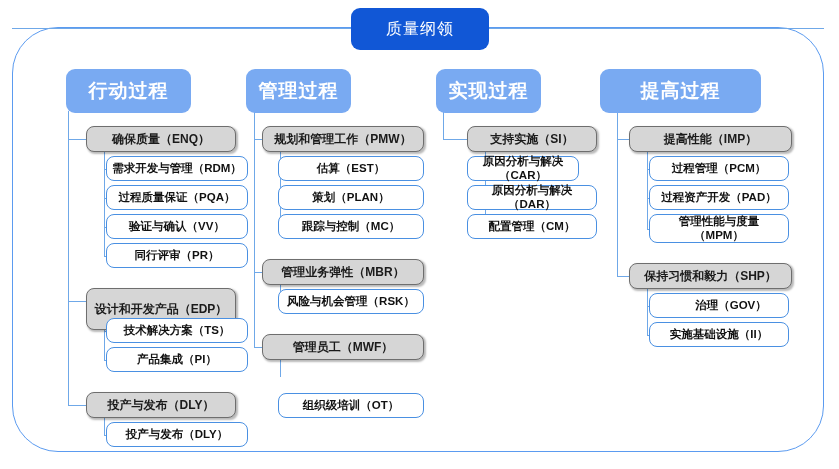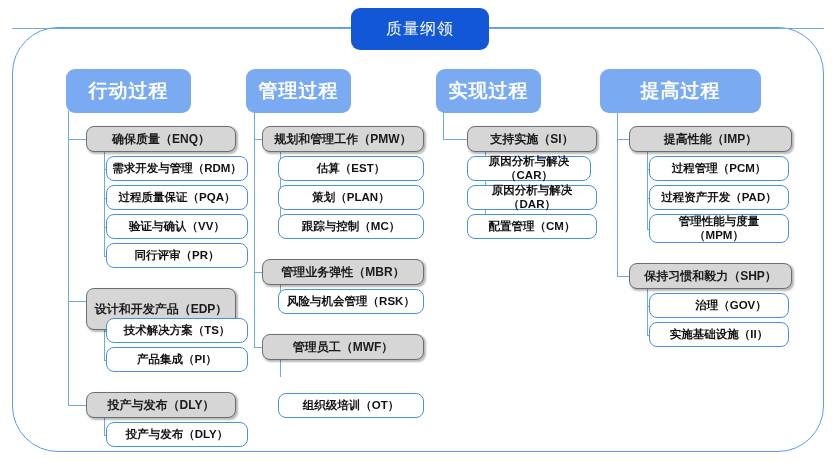--- a/index.html
+++ b/index.html
@@ -136,21 +136,21 @@
       <div class="vline" style="left: 280px; top: 283px; height: 18.5px;"></div>
       <div class="group-box" style="left: 262px; top: 334px; width: 162px; height: 26px;">管理员工（MWF）</div>
       <div class="hline" style="left: 254px; top: 347px; width: 8px;"></div>
       <div class="leaf-box" style="left: 278px; top: 364px; width: 146px; height: 25px; margin-top: 29px;">组织级培训（OT）</div>
       <div class="hline" style="left: 280px; top: 376.5px;"></div>
       <div class="vline" style="left: 280px; top: 358px; height: 18.5px;"></div>
       <div class="vline" style="left: 254px; top: 111px; height: 236px;"></div>
       <div class="col-head" style="left: 436px; top: 69px; width: 105px;">实现过程</div>
       <div class="group-box" style="left: 467px; top: 126px; width: 130px; height: 26px;">支持实施（SI）</div>
       <div class="hline" style="left: 443px; top: 139px; width: 24px;"></div>
-      <div class="leaf-box" style="left: 467px; top: 156px; width: 124px; height: 25px;">原因分析与解决（CAR）</div>
+      <div class="leaf-box" style="left: 467px; top: 156px; width: 112px; height: 25px;">原因分析与解决（CAR）</div>
       <div class="hline" style="left: 485px; top: 168.5px;"></div>
       <div class="leaf-box" style="left: 467px; top: 185px; width: 130px; height: 25px;">原因分析与解决（DAR）</div>
       <div class="hline" style="left: 485px; top: 197.5px;"></div>
       <div class="leaf-box" style="left: 467px; top: 214px; width: 130px; height: 25px;">配置管理（CM）</div>
       <div class="hline" style="left: 485px; top: 226.5px;"></div>
       <div class="vline" style="left: 485px; top: 150px; height: 76.5px;"></div>
       <div class="vline" style="left: 443px; top: 111px; height: 28px;"></div>
       <div class="col-head" style="left: 600px; top: 69px; width: 161px;">提高过程</div>
       <div class="group-box" style="left: 629px; top: 126px; width: 163px; height: 26px;">提高性能（IMP）</div>
       <div class="hline" style="left: 617px; top: 139px; width: 12px;"></div>

